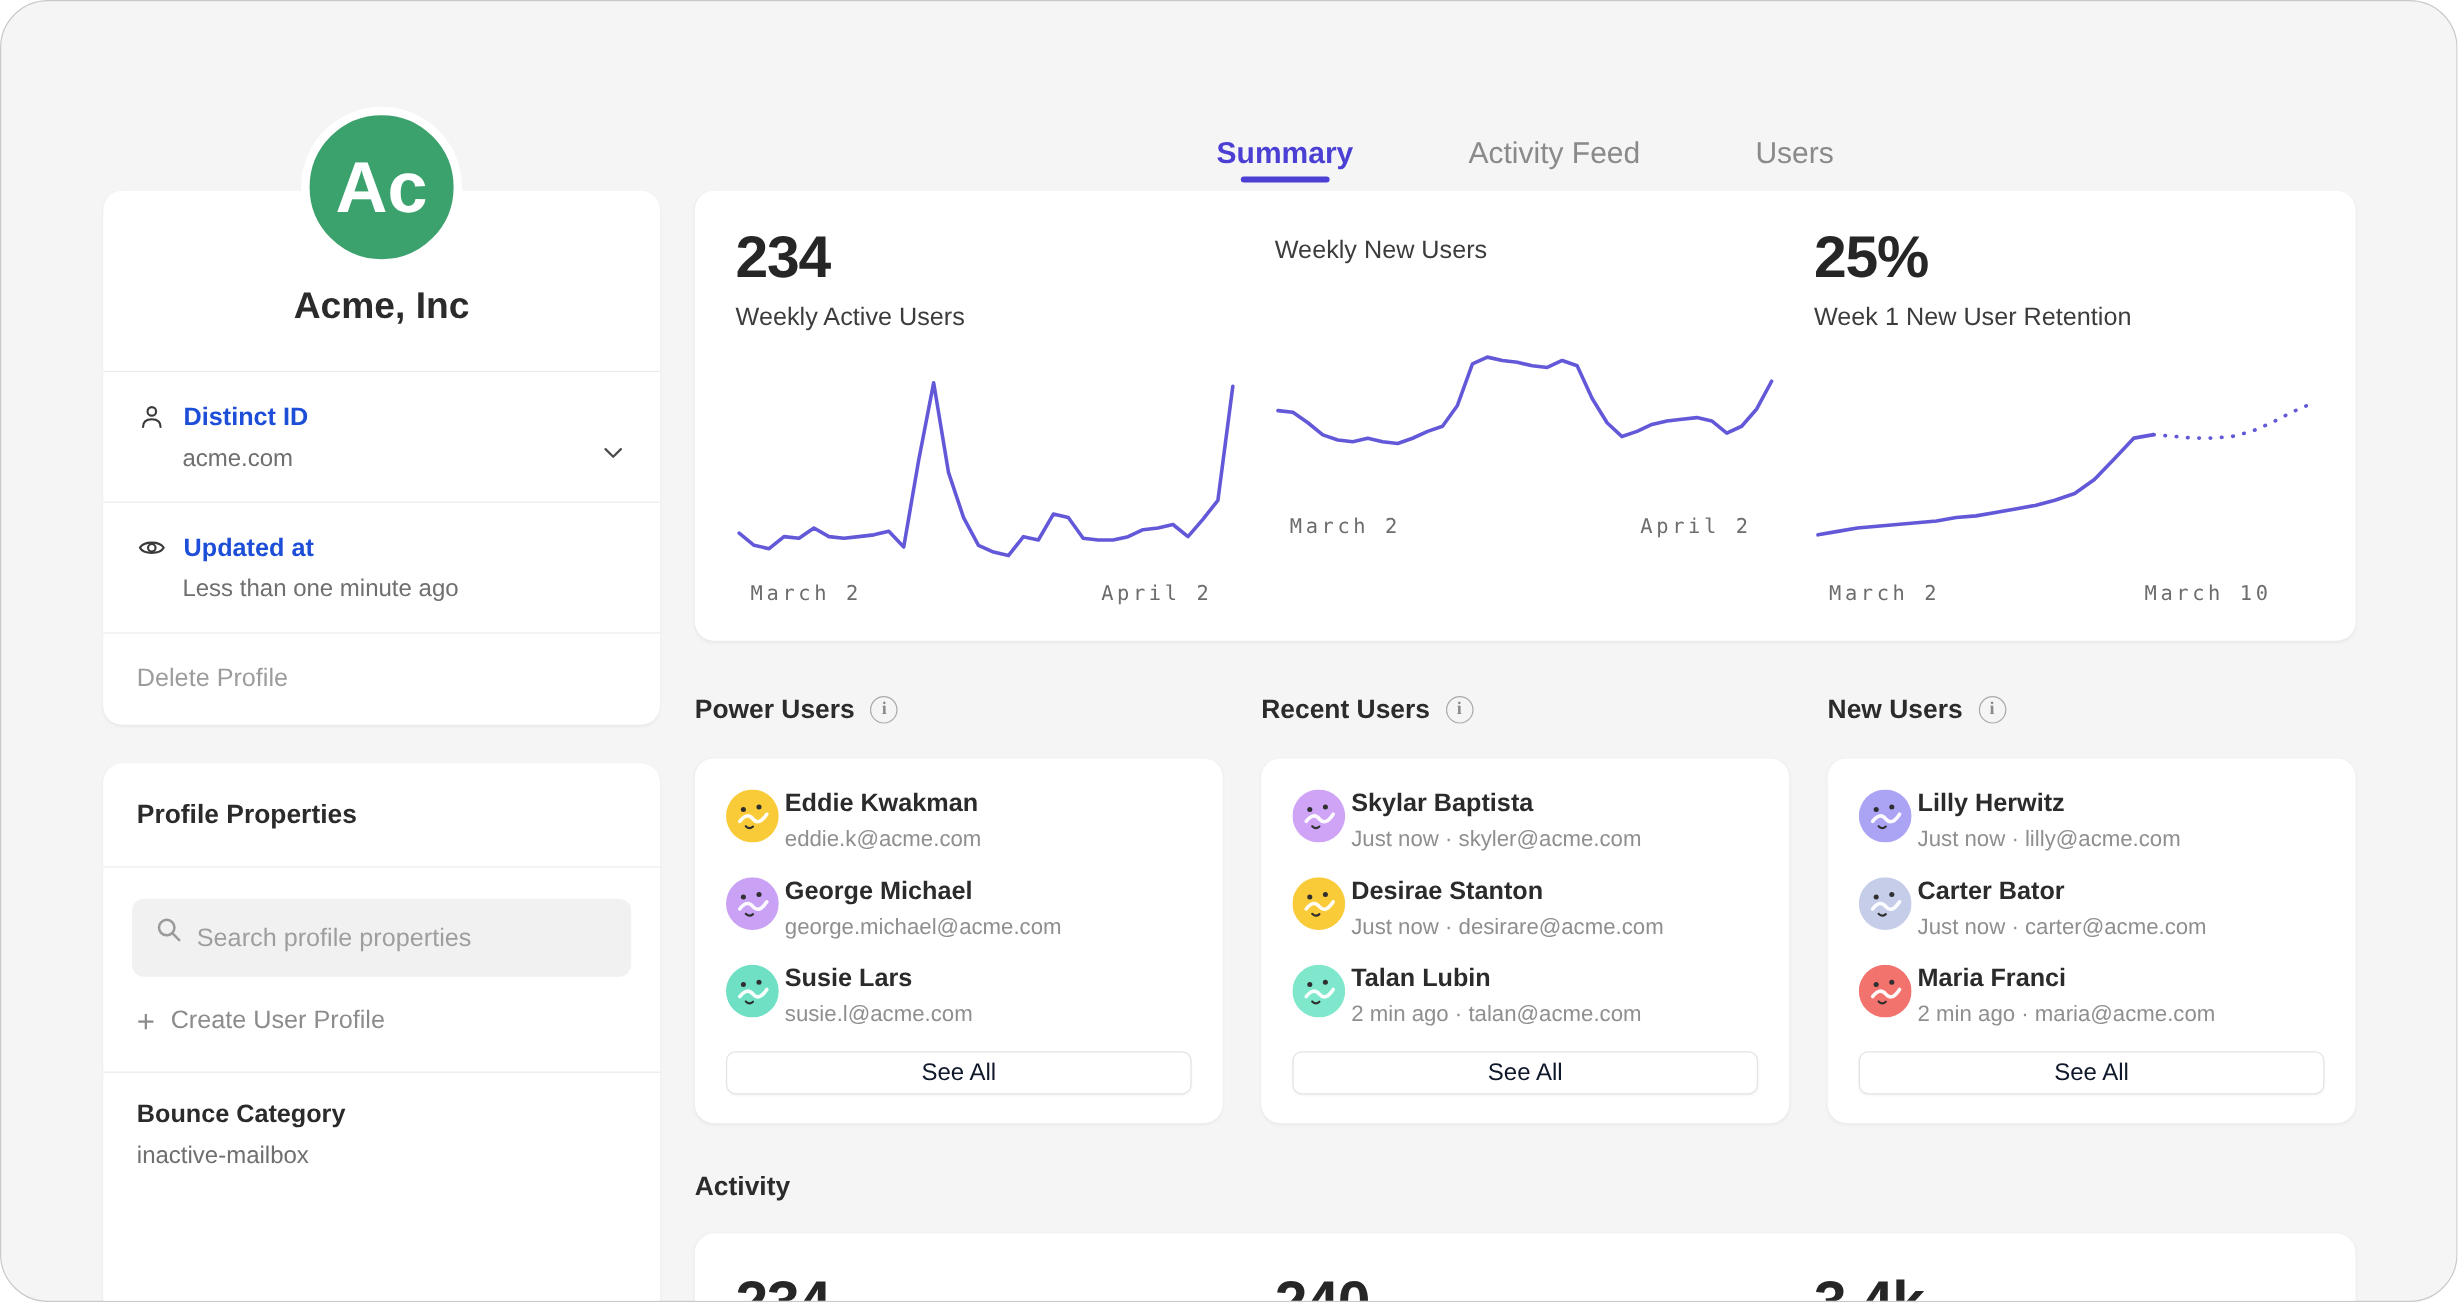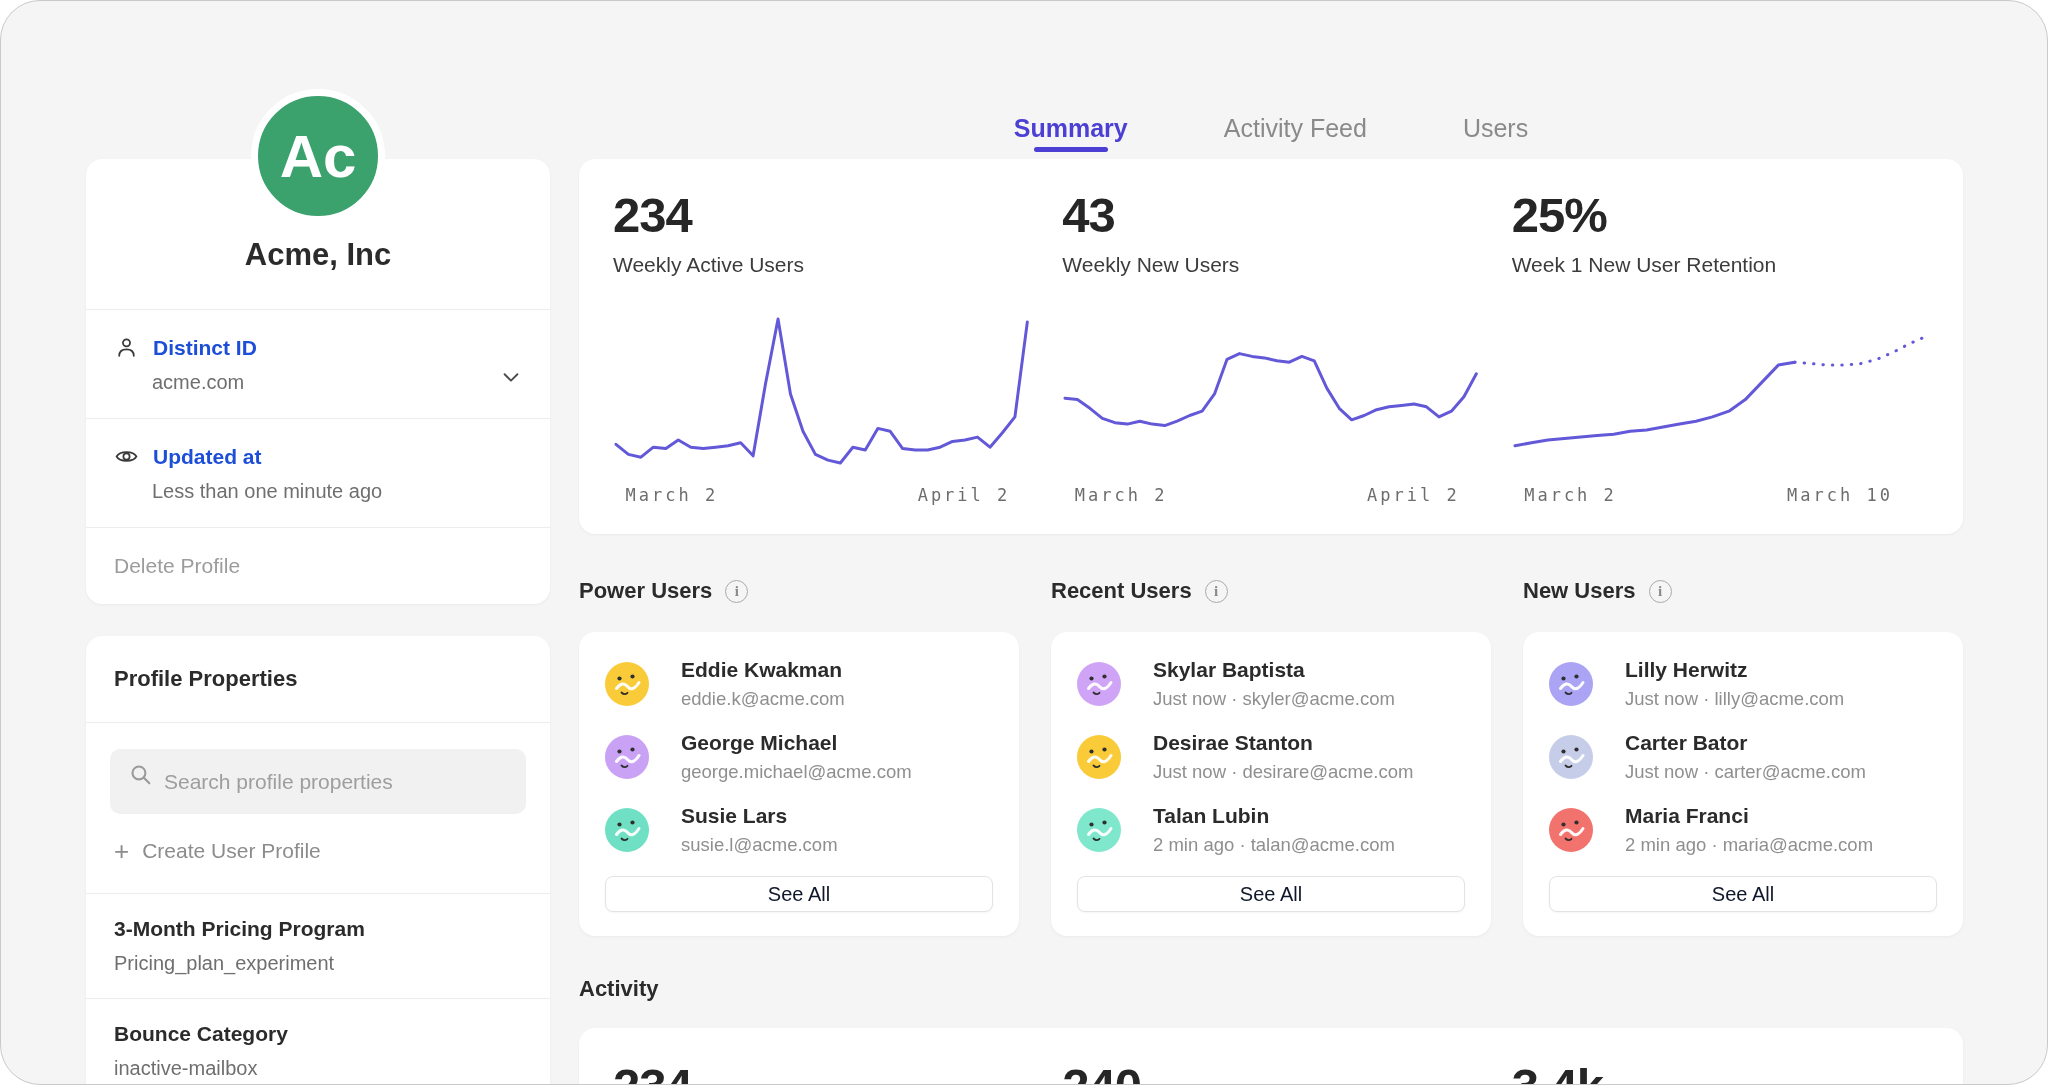--- a/index.html
+++ b/index.html
@@ -58,21 +58,21 @@
         letter-spacing:3px;white-space:nowrap;}
 
   .users-row{display:grid;grid-template-columns:repeat(3,1fr);column-gap:32px;margin-top:42px;}
   .sec-head{display:flex;align-items:center;gap:13px;font-size:22px;font-weight:700;color:#2b2b2b;height:30px;}
   .info-icon{width:23px;height:23px;border:1.5px solid #aaa;border-radius:50%;box-sizing:border-box;
              display:flex;align-items:center;justify-content:center;cursor:pointer;}
   .info-icon::after{content:"i";font-family:"Liberation Serif",serif;font-size:15px;color:#8a8a8a;}
   .user-card{margin-top:26px;padding:26px 26px 24px;box-sizing:border-box;height:304px;
              display:flex;flex-direction:column;}
   .user-list{flex:1;display:flex;flex-direction:column;gap:21px;}
-  .user-row{display:flex;align-items:center;gap:32px;cursor:pointer;}
+  .user-row{display:flex;gap:5px;cursor:pointer;}
   .u-avatar{width:44px;height:44px;border-radius:50%;flex:none;}
   .u-avatar svg{width:100%;height:100%;display:block;}
   .u-name{font-size:21px;font-weight:600;color:#2b2b2b;}
   .u-sub{font-size:18.5px;color:#8f8f8f;margin-top:6px;}
   .see-all{height:46px;border:1px solid #e3e3e3;border-radius:8px;background:#fff;margin-top:20px;
            display:flex;align-items:center;justify-content:center;font-size:20px;color:#0f172a;
            box-shadow:0 1px 2px rgba(0,0,0,.04);cursor:pointer;}
 
   .activity-head{margin-top:40px;font-size:22px;font-weight:700;color:#2b2b2b;}
   .activity-card{margin-top:26px;height:260px;box-sizing:border-box;display:grid;
@@ -128,24 +128,20 @@
           <line x1="15.2" y1="15.2" x2="20.5" y2="20.5" stroke-linecap="round"></line>
         </svg>
         <input class="search-input" type="text" placeholder="Search profile properties" style="">
       </div>
 
       <div class="create-row">
         <span class="plus-icon">+</span>
         <span>Create User Profile</span>
       </div>
 
-      <div class="prop-row">
-        <div class="prop-label">3-Month Pricing Program</div>
-        <div class="prop-value">Pricing_plan_experiment</div>
-      </div>
       <div class="prop-row">
         <div class="prop-label">Bounce Category</div>
         <div class="prop-value">inactive-mailbox</div>
       </div>
 
     </div>
   </div>
 
   <div class="main">
 
@@ -164,21 +160,20 @@
               <polyline points="3.0,133.3 15.5,143.4 28.1,146.2 40.6,136.2 53.2,137.6 65.7,129.0 78.3,136.2 90.8,137.6 103.4,136.2 115.9,134.7 128.5,131.8 141.0,144.8 153.5,72.8 166.1,8.0 178.6,82.9 191.2,120.3 203.7,143.4 216.3,149.1 228.8,152.0 241.4,136.2 253.9,139.0 266.5,117.4 279.0,120.3 291.5,137.6 304.1,139.0 316.6,139.0 329.2,136.2 341.7,130.4 354.3,129.0 366.8,126.1 379.4,136.2 391.9,121.8 404.5,105.9 417.0,10.9" fill="none" stroke="#6258d8" stroke-width="3" stroke-linejoin="round" stroke-linecap="round"></polyline>
             </svg>
           <div class="ticks">
             <span class="tick" style="left:3%">March 2</span>
             <span class="tick" style="left:73%">April 2</span>
           </div>
         </div>
       </div>
 
       <div class="stat-col">
-        <div class="metric">43</div>
         <div class="metric-label">Weekly New Users</div>
         <div class="spark">
           <svg viewBox="0 0 420 160" preserveAspectRatio="none">
               <polyline points="3.0,87.2 15.5,88.6 28.1,97.3 40.6,107.4 53.2,111.7 65.7,113.1 78.3,110.2 90.8,113.1 103.4,114.6 115.9,110.2 128.5,104.5 141.0,100.2 153.5,82.9 166.1,48.3 178.6,42.6 191.2,45.4 203.7,46.9 216.3,49.8 228.8,51.2 241.4,45.4 253.9,49.8 266.5,77.1 279.0,97.3 291.5,108.8 304.1,104.5 316.6,98.7 329.2,95.8 341.7,94.4 354.3,93.0 366.8,95.8 379.4,105.9 391.9,100.2 404.5,85.8 417.0,62.7" fill="none" stroke="#6258d8" stroke-width="3" stroke-linejoin="round" stroke-linecap="round"></polyline>
             </svg>
           <div class="ticks">
             <span class="tick" style="left:3%">March 2</span>
             <span class="tick" style="left:73%">April 2</span>
           </div>
         </div>

